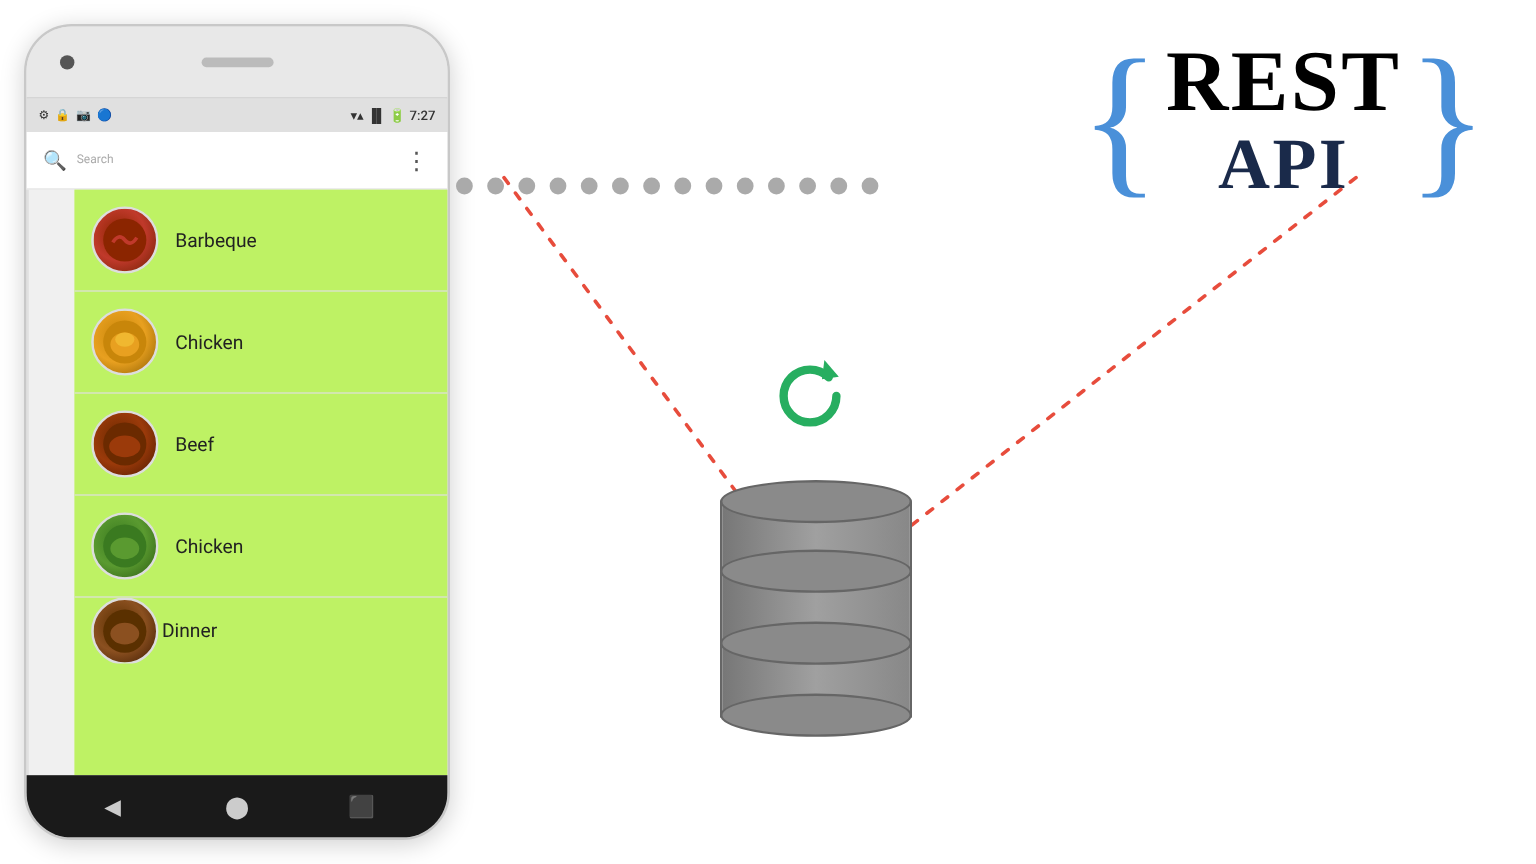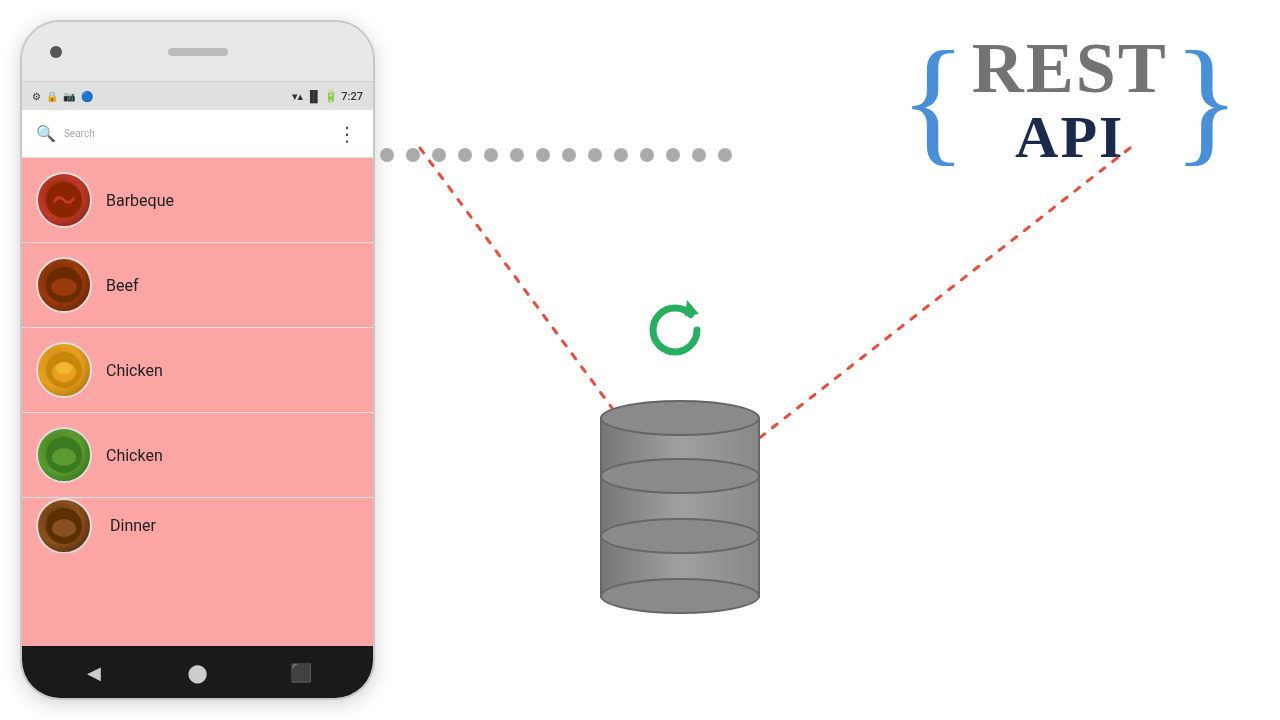--- a/index.html
+++ b/index.html
@@ -77,22 +77,23 @@
     .toolbar-search {
       display: flex; align-items: center; gap: 8px;
       color: #888; font-size: 14px;
     }
     .search-icon-inline { font-size: 16px; color: #666; }
     .toolbar-more { font-size: 20px; color: #555; letter-spacing: 2px; cursor: pointer; }
 
     
     .food-list {
       flex: 1;
-      background: #fca5a5;
+      background: #bef264;
       overflow: hidden;
+      margin-left: 40px;
     }
     .food-item {
       display: flex;
       align-items: center;
       height: 85px;
       padding: 0 14px;
       border-bottom: 1px solid #e0e0e0;
       gap: 14px;
       cursor: pointer;
     }
@@ -135,21 +136,21 @@
       display: flex; align-items: center; justify-content: center;
       width: 36px; height: 36px;
     }
 
     
     .food-item-partial {
       display: flex;
       align-items: center;
       height: 55px;
       padding: 0 14px;
-      gap: 18px;
+      gap: 3px;
       overflow: hidden;
     }
 
     
     .phone-screen {
       display: flex;
       flex-direction: column;
       height: calc(100% - 60px);
     }
 
@@ -178,21 +179,21 @@
       font-family: Georgia, serif;
     }
     .brace-left { margin-right: 5px; }
     .brace-right { margin-left: 5px; }
     .rest-api-text {
       text-align: center;
     }
     .rest-text {
       font-size: 72px;
       font-weight: 700;
-      color: #737373;
+      color: #000000;
       line-height: 1.05;
       font-family: Georgia, serif;
       letter-spacing: 2px;
     }
     .api-text {
       font-size: 60px;
       font-weight: 700;
       color: #1a2a4a;
       line-height: 1.05;
       font-family: Georgia, serif;
@@ -335,43 +336,43 @@
       <div class="food-item">
         <div class="food-thumb thumb-barbeque">
           <svg width="40" height="40" viewBox="0 0 40 40">
               <circle cx="20" cy="20" r="18" fill="#8B2500"></circle>
               <path d="M10 22 Q15 14 20 20 Q25 26 30 18" stroke="#C0392B" stroke-width="3" fill="none"></path>
             </svg>
         </div>
         <span class="food-name">Barbeque</span>
       </div>
 
-
-      <div class="food-item">
-        <div class="food-thumb thumb-beef">
-          <svg width="40" height="40" viewBox="0 0 40 40">
-              <circle cx="20" cy="20" r="18" fill="#6B2A00"></circle>
-              <ellipse cx="20" cy="22" rx="13" ry="9" fill="#9B3A0A"></ellipse>
-            </svg>
-        </div>
-        <span class="food-name">Beef</span>
-      </div>
 
       <div class="food-item">
         <div class="food-thumb thumb-chicken">
           <svg width="40" height="40" viewBox="0 0 40 40">
               <circle cx="20" cy="20" r="18" fill="#C8860A"></circle>
               <ellipse cx="20" cy="22" rx="12" ry="10" fill="#E8A020"></ellipse>
               <ellipse cx="20" cy="18" rx="8" ry="6" fill="#F0B830"></ellipse>
             </svg>
         </div>
         <span class="food-name">Chicken</span>
       </div>
 
       <div class="food-item">
+        <div class="food-thumb thumb-beef">
+          <svg width="40" height="40" viewBox="0 0 40 40">
+              <circle cx="20" cy="20" r="18" fill="#6B2A00"></circle>
+              <ellipse cx="20" cy="22" rx="13" ry="9" fill="#9B3A0A"></ellipse>
+            </svg>
+        </div>
+        <span class="food-name">Beef</span>
+      </div>
+
+      <div class="food-item">
         <div class="food-thumb thumb-brunch">
           <svg width="40" height="40" viewBox="0 0 40 40">
               <circle cx="20" cy="20" r="18" fill="#3A7A20"></circle>
               <ellipse cx="20" cy="22" rx="12" ry="9" fill="#5A9A30"></ellipse>
             </svg>
         </div>
         <span class="food-name">Chicken</span>
       </div>
 
       <div class="food-item-partial">

